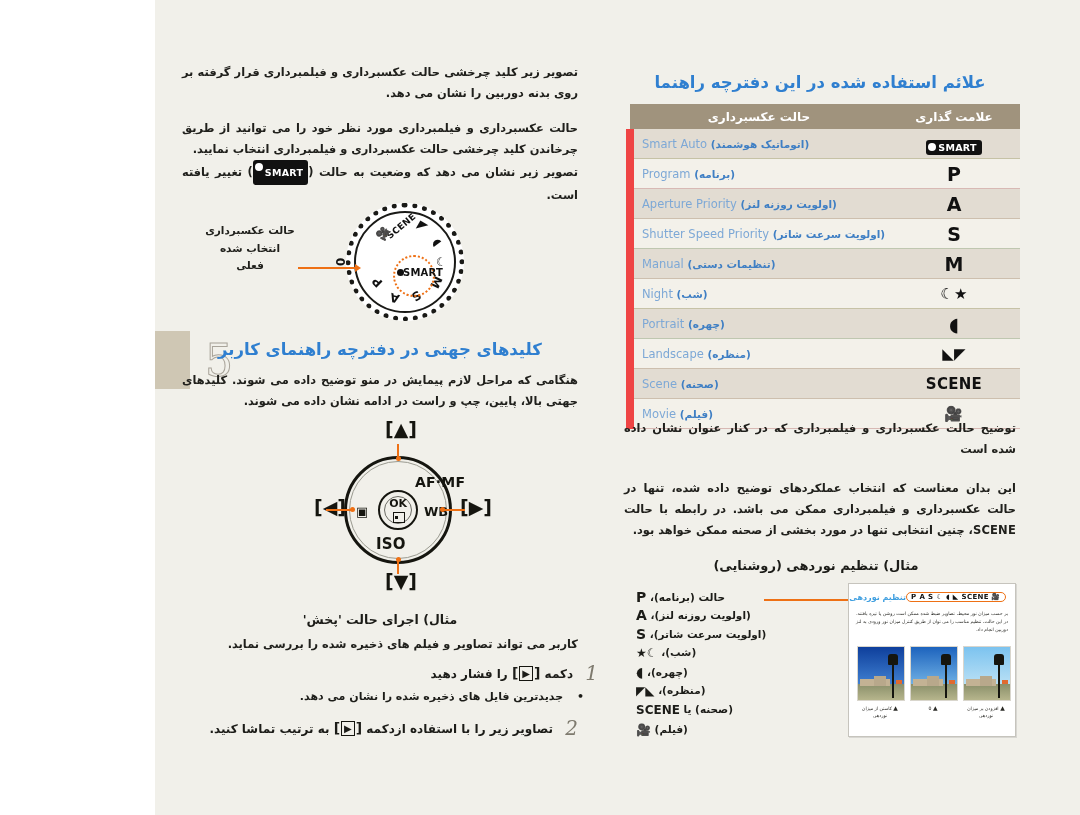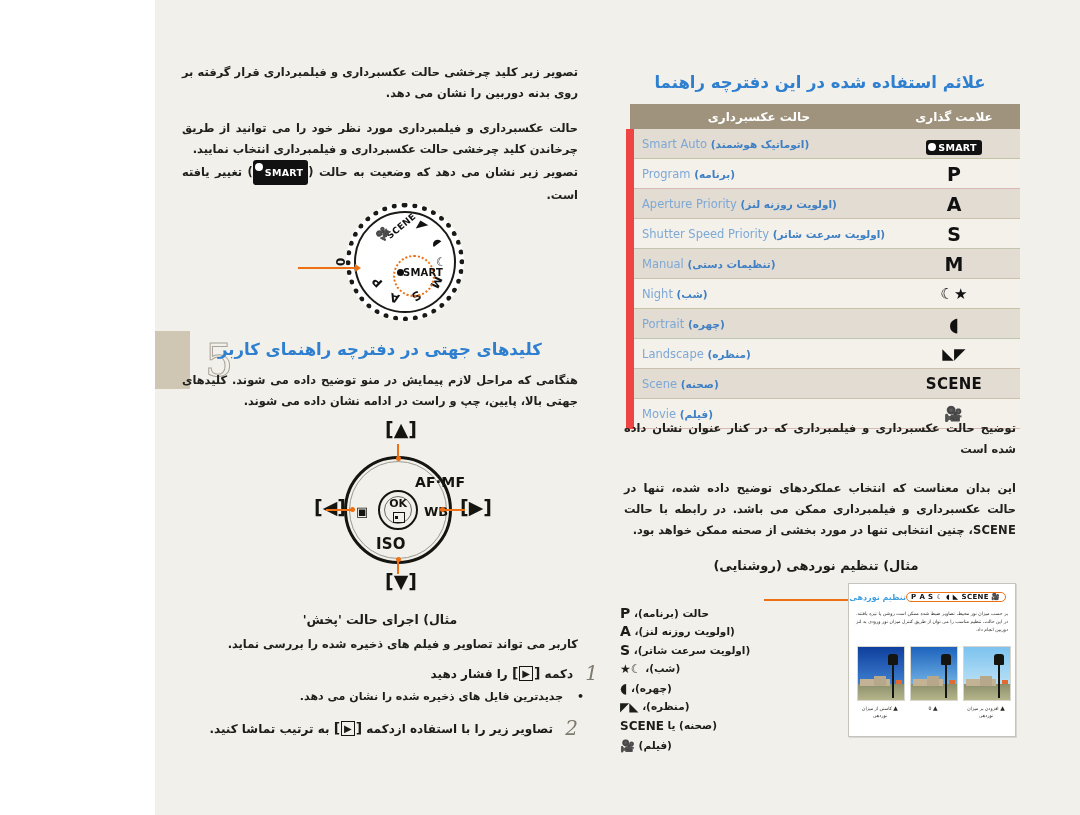--- a/index.html
+++ b/index.html
@@ -193,29 +193,28 @@
     left: 0; top: 558px;
     width: 392px;
     direction: rtl;
     text-align: center;
     font-size: 13px;
     font-weight: 700;
     color: #1c1c18;
   }
   #ex-modelist {
     position: absolute;
-    left: 0px; top: 588px;
+    left: 16px; top: 588px;
     width: 150px;
     direction: rtl;
     text-align: left;
     font-size: 10.5px;
     line-height: 18.4px;
     font-weight: 700;
     color: #1c1c18;
-    margin-top: 16px;
   }
   #ex-modelist b {
     font-family: "DejaVu Sans", sans-serif;
     font-size: 14px;
     vertical-align: -1px;
   }
   #ex-modelist b.sm { font-size: 12px; }
 
   #leader-line {
     position: absolute;
@@ -758,20 +757,21 @@
         <div class="dial-label" style="left:34px; top:78px; transform:rotate(195deg);">A</div>
         <div class="dial-label" style="left:17px; top:62px; transform:rotate(225deg);">P</div>
         <div class="dial-label" style="left:20px; top:14px; transform:rotate(-65deg); font-size:11px;">🎥</div>
         <div id="dial-highlight"></div>
         <div id="dial-smart"><span class="dot"></span><span>SMART</span></div>
       </div>
       <div id="dial-indicator">0</div>
     </div>
 
     <div id="dial-leader"></div>
+    <div id="dial-caption">حالت عکسبرداری انتخاب شده فعلی</div>
 
     <div id="lt-head" class="blue-head">کلیدهای جهتی در دفترچه راهنمای کاربر</div>
     <div id="lt-4" class="rtl body-text">هنگامی که مراحل لازم پیمایش در منو توضیح داده می شوند. کلیدهای جهتی بالا، پایین، چپ و راست در ادامه نشان داده می شوند.</div>
 
     <div id="dpad">
       <div id="dpad-circle"></div>
       <div id="dpad-circle-inner"></div>
       <div id="ok-btn">
         <div id="ok-btn-inner"></div>
         <div id="ok-text">OK</div>

